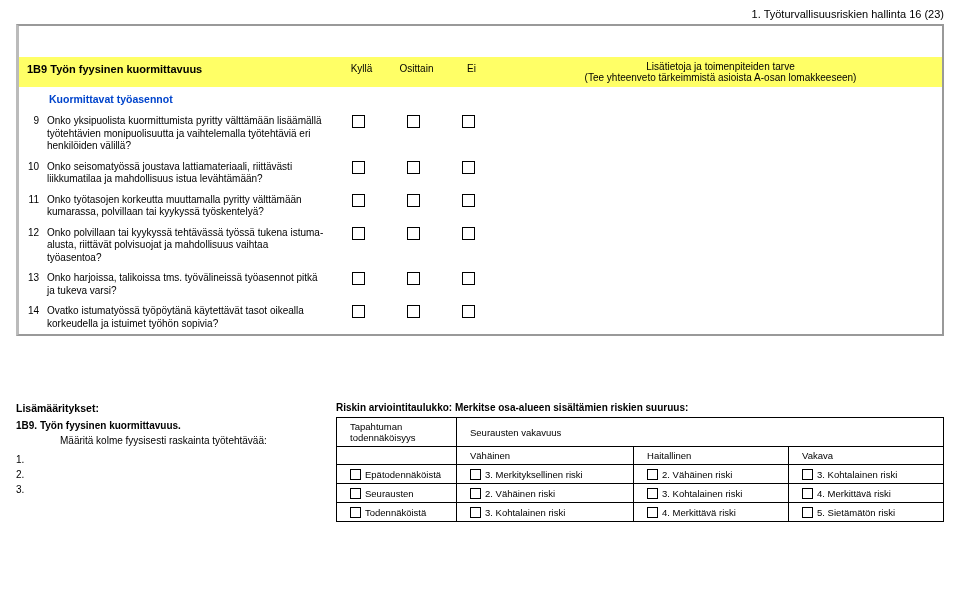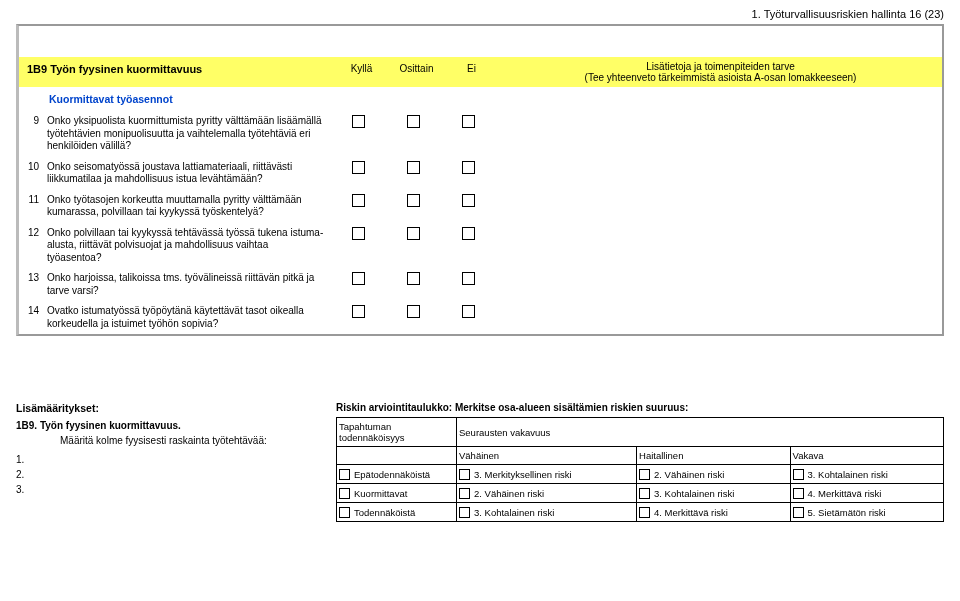--- a/index.html
+++ b/index.html
@@ -83,21 +83,21 @@
   }
   .lower { margin-top: 66px; display: flex; gap: 20px; }
   .lower-left { width: 300px; }
   .lower-right { flex: 1; }
   .spec-title { font-weight: bold; font-size: 10.5px; margin-bottom: 6px; }
   .spec-sub  { font-weight: bold; font-size: 10px; margin-bottom: 4px; }
   .spec-desc { font-size: 10px; margin-bottom: 8px; padding-left: 44px; }
   .spec-line { font-size: 10px; margin: 4px 0; }
   .rm-title  { font-weight: bold; font-size: 10px; margin-bottom: 4px; }
   .rm-table  { width: 100%; border-collapse: collapse; }
-  .rm-table td { border: 1px solid #000; padding: 3px 2px; font-size: 9.5px; vertical-align: middle; }
+  .rm-table td { border: 1px solid #000; padding: 3px 13px; font-size: 9.5px; vertical-align: middle; }
   .rm-chkcell { white-space: nowrap; }
   .rm-chkcell .box { width: 11px; height: 11px; border-width: 1.3px; margin-right: 4px; vertical-align: middle; }
   .rm-chkcell span.lbl { vertical-align: middle; }
 </style>
 </head>
 <body>
 
 <div class="page-header">1. Työturvallisuusriskien hallinta 16 (23)</div>
 
 <div class="main-panel">
@@ -138,21 +138,21 @@
       </div>
       <div class="item-row">
         <div class="item-num">12</div>
         <div class="item-text">Onko polvillaan tai kyykyssä tehtävässä työssä tukena istuma-alusta, riittävät polvisuojat ja mahdollisuus vaihtaa työasentoa?</div>
         <div class="chk-col"><span class="box"></span></div>
         <div class="chk-col"><span class="box"></span></div>
         <div class="chk-col"><span class="box"></span></div>
       </div>
       <div class="item-row">
         <div class="item-num">13</div>
-        <div class="item-text">Onko harjoissa, talikoissa tms. työvälineissä riittävän pitkä ja tarve varsi?</div>
+        <div class="item-text">Onko harjoissa, talikoissa tms. työvälineissä työasennot pitkä ja tukeva varsi?</div>
         <div class="chk-col"><span class="box"></span></div>
         <div class="chk-col"><span class="box"></span></div>
         <div class="chk-col"><span class="box"></span></div>
       </div>
       <div class="item-row">
         <div class="item-num">14</div>
         <div class="item-text">Ovatko istumatyössä työpöytänä käytettävät tasot oikealla korkeudella ja istuimet työhön sopivia?</div>
         <div class="chk-col"><span class="box"></span></div>
         <div class="chk-col"><span class="box"></span></div>
         <div class="chk-col"><span class="box"></span></div>
@@ -186,21 +186,21 @@
       </tr>
       </tbody>
         <tbody id="risk-rows">
           <tr>
             <td class="rm-chkcell"><span class="box"></span><span class="lbl">Epätodennäköistä</span></td>
             <td class="rm-chkcell"><span class="box"></span><span class="lbl">3. Merkityksellinen riski</span></td>
             <td class="rm-chkcell"><span class="box"></span><span class="lbl">2. Vähäinen riski</span></td>
             <td class="rm-chkcell"><span class="box"></span><span class="lbl">3. Kohtalainen riski</span></td>
           </tr>
           <tr>
-            <td class="rm-chkcell"><span class="box"></span><span class="lbl">Kuormittavat</span></td>
+            <td class="rm-chkcell"><span class="box"></span><span class="lbl">Seurausten</span></td>
             <td class="rm-chkcell"><span class="box"></span><span class="lbl">2. Vähäinen riski</span></td>
             <td class="rm-chkcell"><span class="box"></span><span class="lbl">3. Kohtalainen riski</span></td>
             <td class="rm-chkcell"><span class="box"></span><span class="lbl">4. Merkittävä riski</span></td>
           </tr>
           <tr>
             <td class="rm-chkcell"><span class="box"></span><span class="lbl">Todennäköistä</span></td>
             <td class="rm-chkcell"><span class="box"></span><span class="lbl">3. Kohtalainen riski</span></td>
             <td class="rm-chkcell"><span class="box"></span><span class="lbl">4. Merkittävä riski</span></td>
             <td class="rm-chkcell"><span class="box"></span><span class="lbl">5. Sietämätön riski</span></td>
           </tr>

